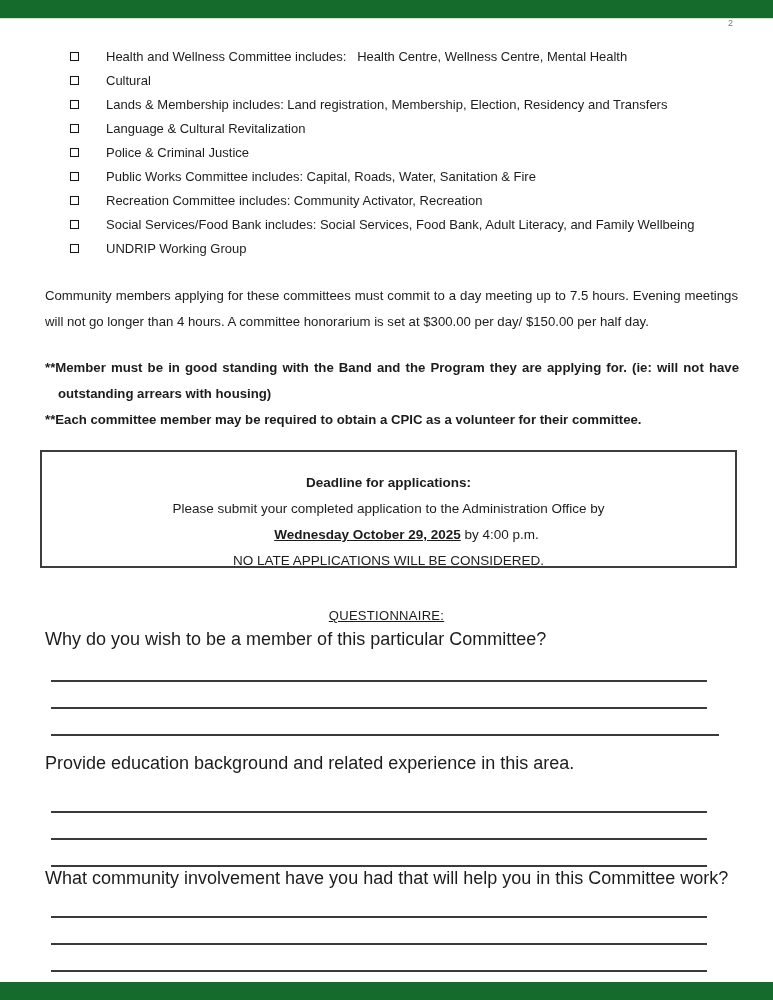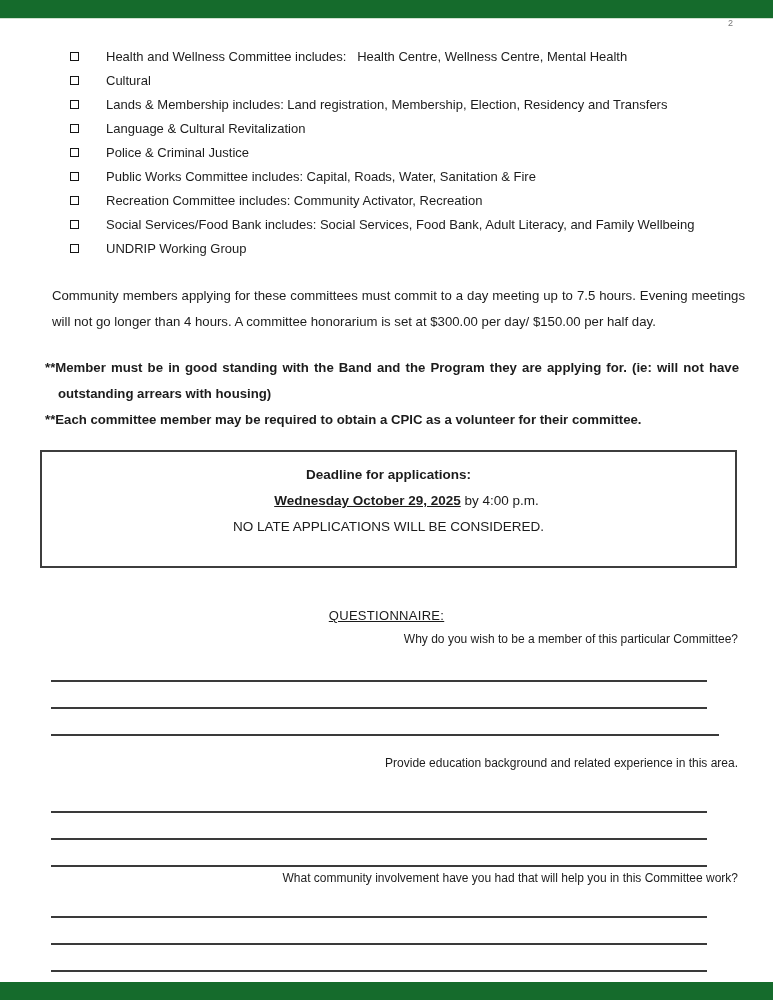--- a/index.html
+++ b/index.html
@@ -33,49 +33,49 @@
     display: flex; align-items: center;
     height: 24px; font-size: 13px; white-space: pre-wrap; gap: 13px;
   }
   .checkbox {
     display: inline-block; width: 9px; height: 9px;
     border: 1.6px solid #151515; margin-right: 14px; flex: 0 0 auto;
     background: #fff;
   }
   
   .intro {
-    position: absolute; top: 283px; left: 52px; width: 693px;
+    position: absolute; top: 283px; left: 45px; width: 693px;
     font-size: 13.2px; line-height: 26px; text-align: justify;
   }
   
   .notes { position: absolute; top: 355px; left: 45px; width: 694px; }
   .note {
     font-weight: bold; font-size: 13.2px; line-height: 26px;
     padding-left: 13px; text-indent: -13px; text-align: justify;
   }
   
   .deadline-box {
     position: absolute; top: 450px; left: 40px; width: 697px; height: 118px;
     border: 2px solid #3d3d3d;
     text-align: center; font-size: 13.5px; line-height: 26px;
-    padding-top: 10px;
+    padding-top: 18px;
   }
   .deadline-title { font-weight: bold; }
   .deadline-date { font-weight: bold; text-decoration: underline; margin-left: 36px; }
   
   .q-heading {
     position: absolute; top: 608px; left: 0; width: 100%;
     text-align: center; font-size: 13px; text-decoration: underline;
     letter-spacing: 0.3px;
   }
   .question { position: absolute; left: 45px; width: 693px; }
   .q1 { top: 631px; }
   .q2 { top: 755px; }
   .q3 { top: 870px; }
-  .q-label { font-size: 12px; line-height: 17px; text-align: right; }
+  .q-label { font-size: 18px; line-height: 17px; }
   .answer-line {
     margin-left: 6px; width: 656px; height: 0;
     border-bottom: 2px solid #3a3a3a;
   }
   .q1 .answer-line:nth-of-type(2) { margin-top: 32px; }
   .q2 .answer-line:nth-of-type(2) { margin-top: 39px; }
   .q3 .answer-line:nth-of-type(2) { margin-top: 29px; }
   .answer-line + .answer-line { margin-top: 25px; }
   .q1 .answer-line:last-of-type { width: 668px; }
 </style>
@@ -127,20 +127,21 @@
 
   <p class="intro">Community members applying for these committees must commit to a day meeting up to 7.5 hours.  Evening meetings will not go longer than 4 hours. A committee honorarium is set at $300.00 per day/ $150.00 per half day.</p>
 
   <div class="notes">
     <p class="note">**Member must be in good standing with the Band and the Program they are applying for. (ie: will not have outstanding arrears with housing)</p>
     <p class="note">**Each committee member may be required to obtain a CPIC as a volunteer for their committee.</p>
   </div>
 
   <div class="deadline-box">
     <div class="deadline-title">Deadline for applications:</div>
+    <div>Please submit your completed application to the Administration Office by</div>
     <div><span class="deadline-date">Wednesday October 29, 2025</span><span> by 4:00 p.m.</span></div>
     <div>NO LATE APPLICATIONS WILL BE CONSIDERED.</div>
   </div>
 
   <div class="q-heading">QUESTIONNAIRE:</div>
 
   <div class="question q1">
     <div class="q-label">Why do you wish to be a member of this particular Committee?</div>
     <div class="answer-line"></div>
     <div class="answer-line"></div>

